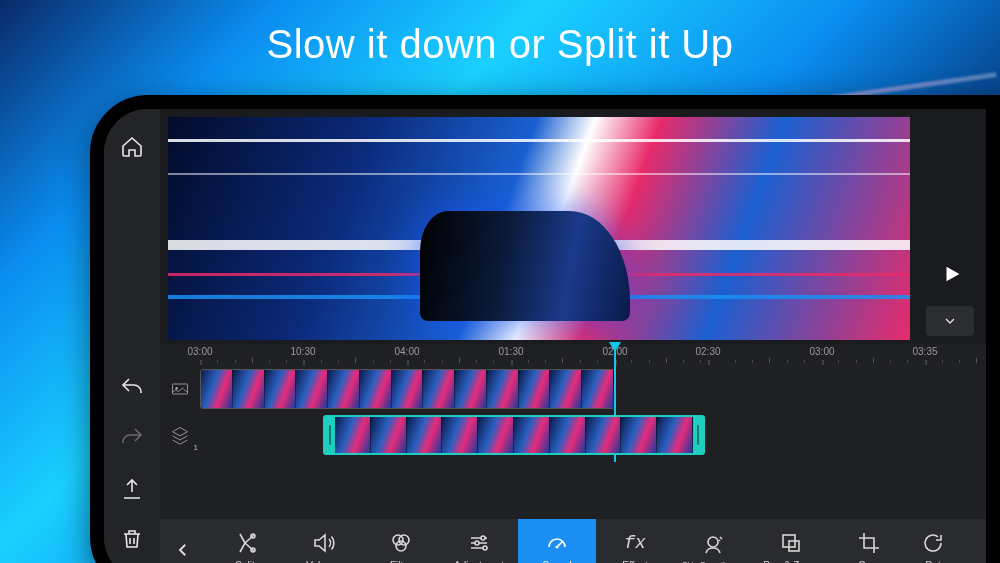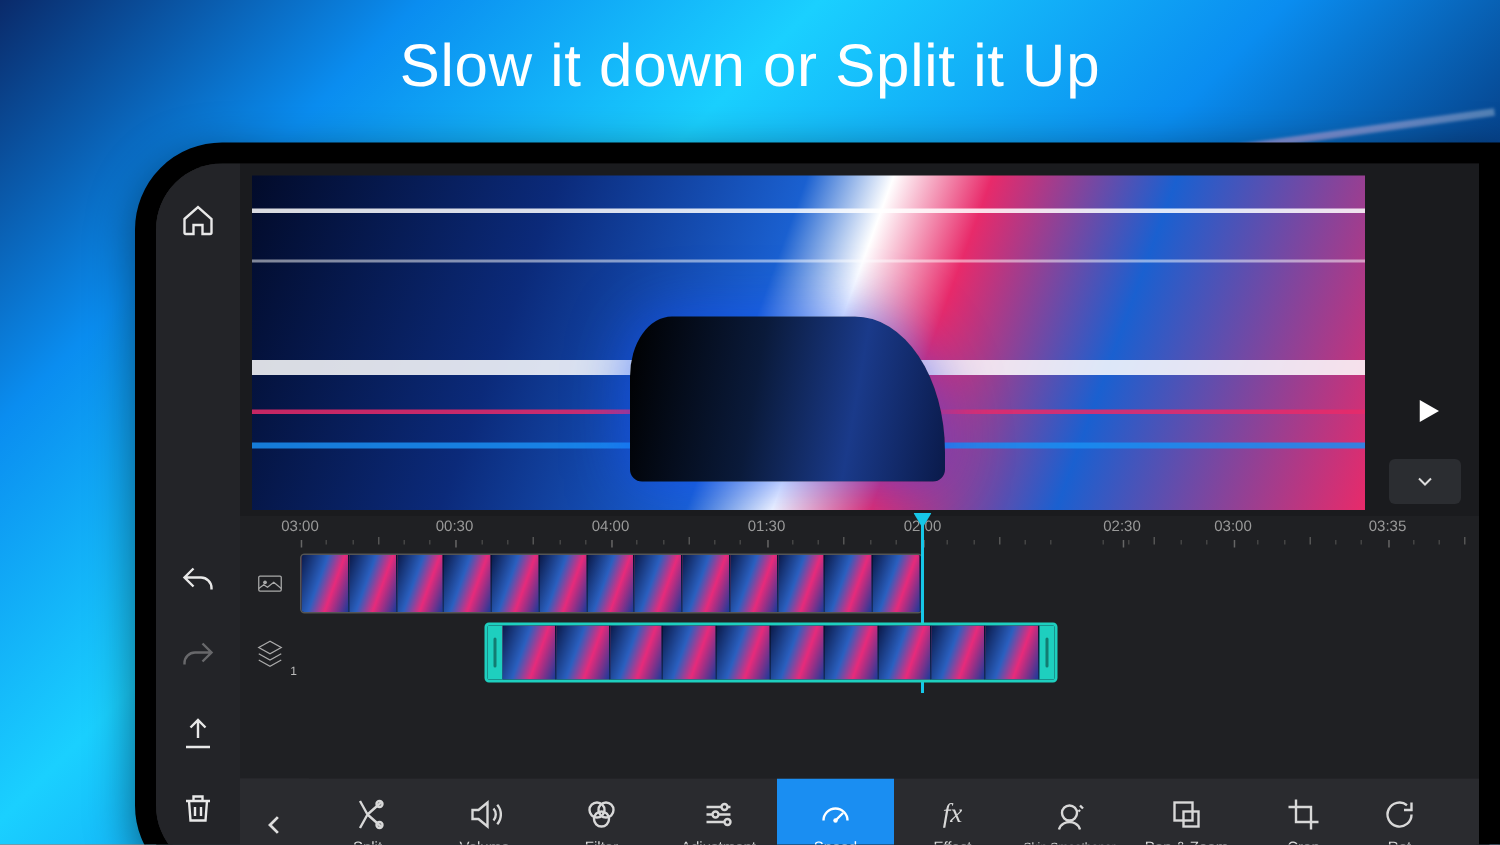--- a/index.html
+++ b/index.html
@@ -48,21 +48,21 @@
   
   .strip{height:62px;background:#2a2b2f;display:flex;align-items:stretch;}
   .back{width:46px;display:flex;align-items:center;justify-content:center;background:#2a2b2f;}
   .back svg{width:18px;height:18px;stroke:#ddd;fill:none;stroke-width:2.5;}
   .tools{flex:1;display:flex;overflow:hidden;}
   .tool{width:78px;flex:none;display:flex;flex-direction:column;align-items:center;justify-content:center;gap:4px;color:#d8d8d8;font-size:10px;}
   .tool.active{background:#1a8ef2;color:#fff;}
   .tool .ic{width:26px;height:26px;display:flex;align-items:center;justify-content:center;}
   .tool svg{width:24px;height:24px;stroke:#d8d8d8;fill:none;stroke-width:1.6;}
   .tool.active svg{stroke:#fff;}
-  .tool .fx{font-style:italic;font-size:18px;font-family:Liberation Serif, serif;}
+  .tool .fx{font-style:italic;font-size:18px;font-family:Liberation Mono, monospace;}
   .badge{position:absolute;bottom:6px;right:2px;font-size:8px;color:#bbb;}
   
   .overflow{position:absolute;left:620px;top:115px;width:380px;height:190px;pointer-events:none;background:linear-gradient(100deg,rgba(255,255,255,0) 0%,rgba(255,255,255,.6) 15%,rgba(232,42,106,.8) 30%,rgba(26,96,208,.6) 50%,rgba(232,42,106,.7) 70%,rgba(26,96,208,0) 100%);mix-blend-mode:screen;filter:blur(1px);}
   .ostreak{position:absolute;height:5px;background:linear-gradient(90deg,rgba(232,42,106,.9),rgba(255,255,255,.3));transform-origin:left center;}
 </style>
 </head>
 <body>
 
 <div class="bg"></div>
 <div class="headline">Slow it down or Split it Up</div>
@@ -131,25 +131,25 @@
             <svg viewBox="0 0 24 24">
                 <path d="M6 9l6 6 6-6"></path>
               </svg>
           </div>
         </div>
       </div>
 
       <div class="tl">
         <div class="ruler">
           <span class="rmark" style="left:40px">03:00</span>
-          <span class="rmark" style="left:143px">00:30</span>
+          <span class="rmark" style="left:143px">10:30</span>
           <span class="rmark" style="left:247px">04:00</span>
           <span class="rmark" style="left:351px">01:30</span>
           <span class="rmark" style="left:455px">02:00</span>
-          <span class="rmark" style="left:588px">02:30</span>
+          <span class="rmark" style="left:548px">02:30</span>
           <span class="rmark" style="left:662px">03:00</span>
           <span class="rmark" style="left:765px">03:35</span>
         <div class="stick" style="left: 57.25px;"></div>
             <div class="stick" style="left: 74.5px;"></div>
             <div class="tick" style="left: 91.75px;"></div>
             <div class="stick" style="left: 109px;"></div>
             <div class="stick" style="left: 126.25px;"></div>
             <div class="stick" style="left: 160.75px;"></div>
             <div class="stick" style="left: 178px;"></div>
             <div class="tick" style="left: 195.25px;"></div>

